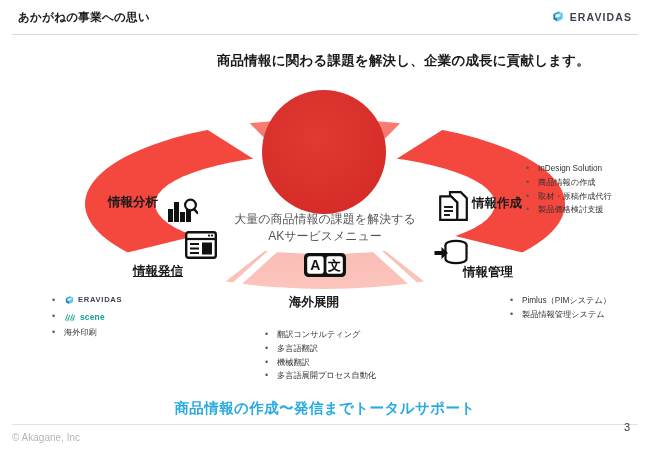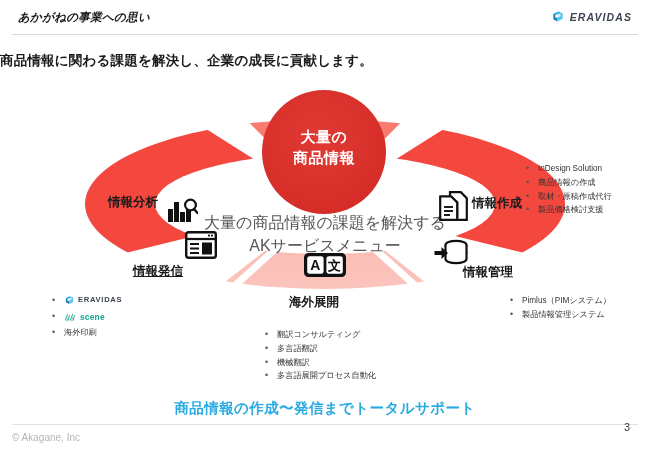--- a/index.html
+++ b/index.html
@@ -14,21 +14,20 @@
     color: #222;
   }
 
   
   .header {
     position: absolute; left: 0; top: 0;
     width: 650px; height: 34px;
     display: flex; align-items: center;
     box-sizing: border-box;
     padding: 0 18px;
-    font-style: italic;
   }
   .header-title {
     font-size: 11.5px;
     font-weight: bold;
     color: #1a1a1a;
     letter-spacing: 0.3px;
   }
   .header-rule {
     position: absolute; left: 12px; top: 34px;
     width: 626px; height: 1px;
@@ -47,21 +46,21 @@
     font-size: 10.5px;
     font-weight: bold;
     letter-spacing: 1.1px;
     color: #3d4450;
   }
 
   
   .headline {
     position: absolute; left: 0; top: 52px;
     width: 590px;
-    text-align: left;
+    text-align: right;
     font-size: 13.5px;
     font-weight: bold;
     color: #1a1a1a;
     letter-spacing: 0.2px;
   }
 
   
   .stage {
     position: absolute;
     left: 0; top: 84px;
@@ -87,21 +86,21 @@
   .ic-dispatch { left: 185px; top: 147px; }
   .ic-create   { left: 438px; top: 106px; }
   .ic-manage   { left: 434px; top: 154px; }
   .ic-trans    { left: 303px; top: 168px; }
 
   .center-text {
     position: absolute;
     left: 185px; top: 127px;
     width: 280px;
     text-align: center;
-    font-size: 16px;
+    font-size: 12px;
     color: #555;
     line-height: 1.45;
   }
 
   
   .bullets {
     position: absolute;
     font-size: 8.2px;
     color: #333;
     line-height: 1.68;
@@ -240,25 +239,20 @@
         <line x1="325" y1="120" x2="196" y2="-10"></line>
         <line x1="325" y1="120" x2="454" y2="-10"></line>
         <line x1="325" y1="120" x2="168" y2="262"></line>
         <line x1="325" y1="120" x2="482" y2="262"></line>
       </g>
     </g>
 
     <circle cx="324" cy="68" r="62" fill="url(#gradCircle)"></circle>
   </svg>
 
-  <div style="position:absolute; left:262px; top:42px; width:124px; text-align:center;
-              color:#ffffff; font-size:15px; font-weight:bold; line-height:1.42; letter-spacing:0.5px;">
-    <div>大量の</div>
-    <div>商品情報</div>
-  </div>
 
   <div class="center-text">
     <div>大量の商品情報の課題を解決する</div>
     <div>AKサービスメニュー</div>
   </div>
 
   <div class="ring-label lbl-analysis">情報分析</div>
   <div class="ring-label lbl-create">情報作成</div>
   <div class="ring-label lbl-dispatch">情報発信</div>
   <div class="ring-label lbl-manage">情報管理</div>

